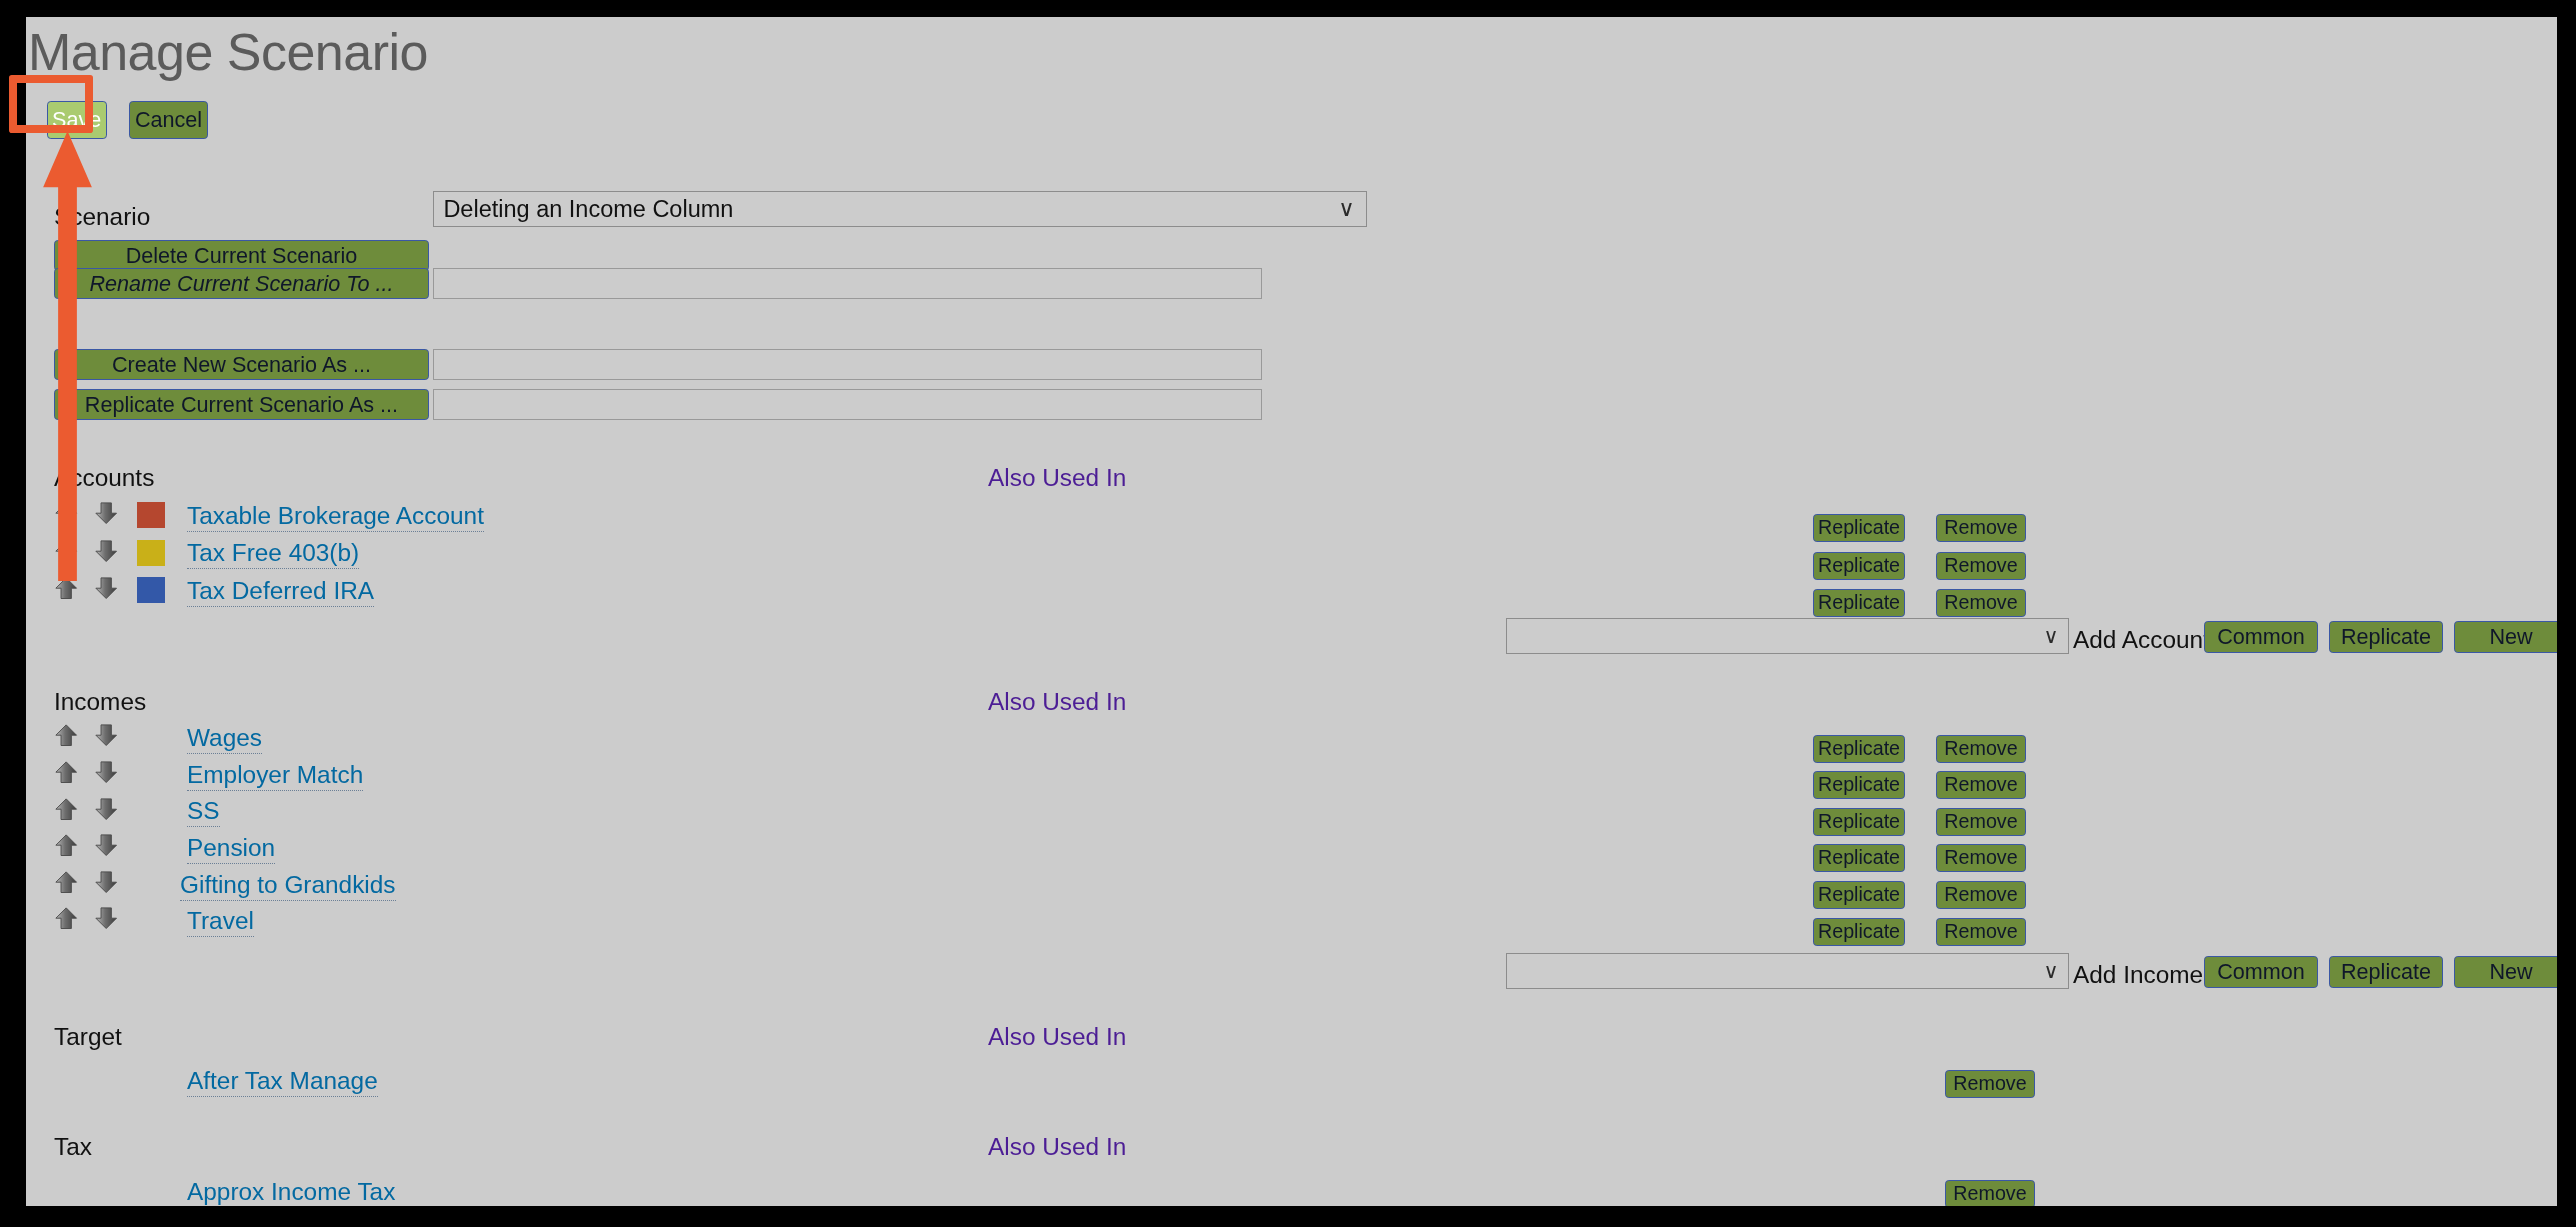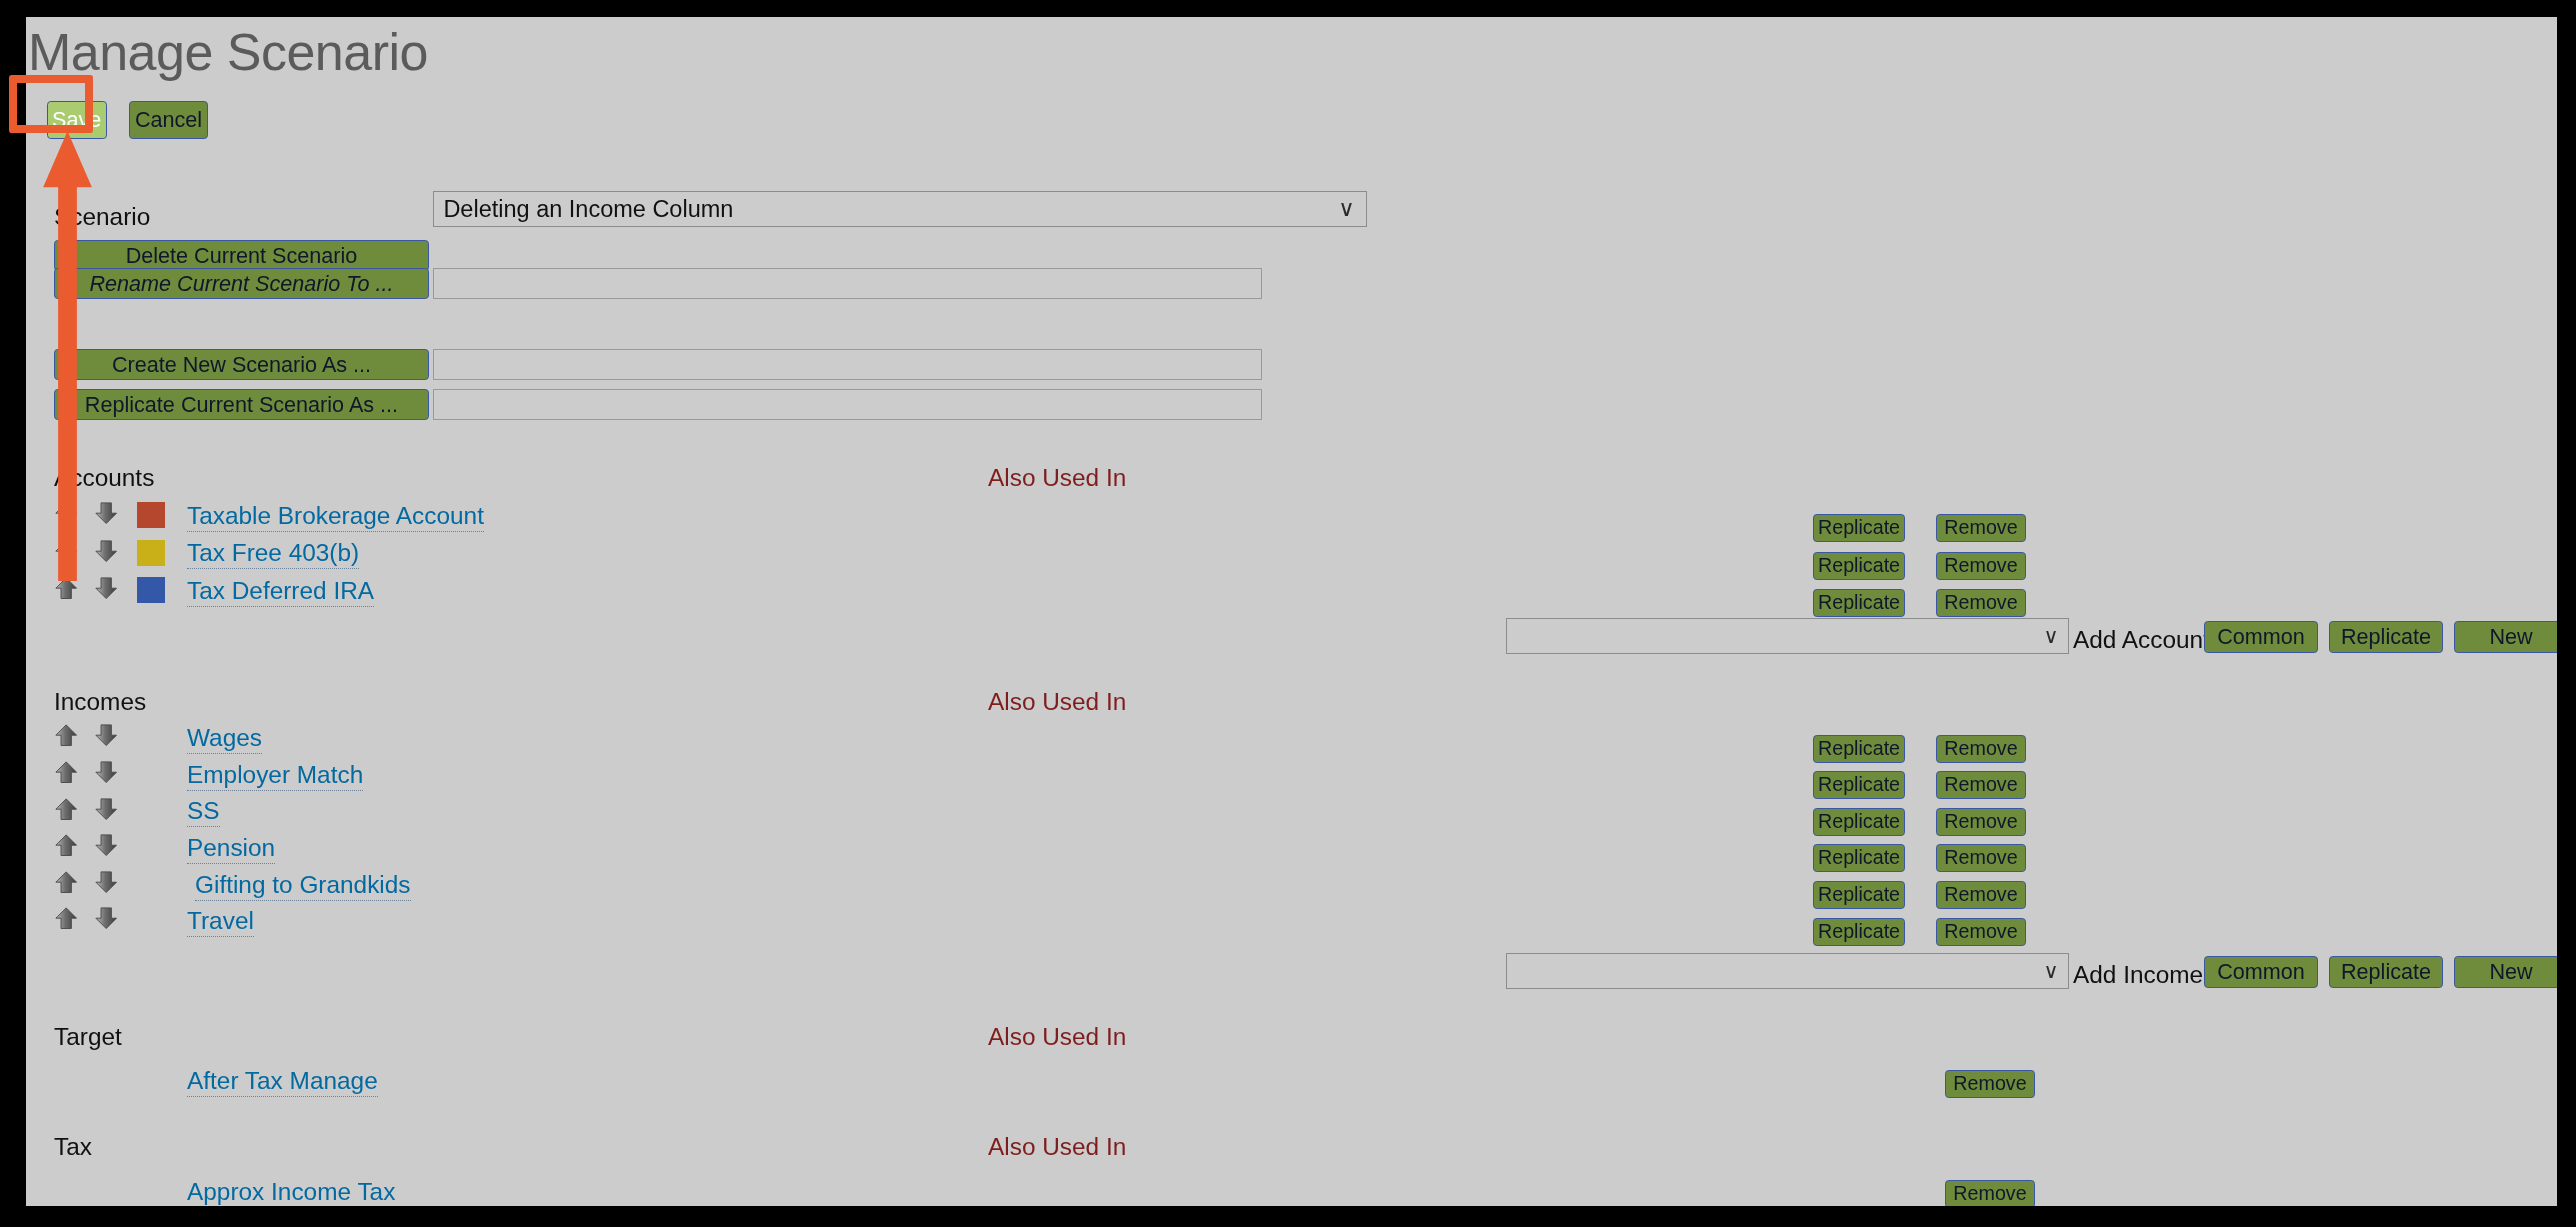--- a/index.html
+++ b/index.html
@@ -82,21 +82,21 @@
   .section-label {
     position: absolute;
     font-size: 24.4px;
     color: #111;
     line-height: 1;
     white-space: nowrap;
   }
   .alsoused {
     position: absolute;
     font-size: 24.4px;
-    color: #7f1d1d;
+    color: #4c1d95;
     line-height: 1;
     white-space: nowrap;
     left: 962px;
     text-align: center;
   }
 
   
   .wide-gbtn {
     left: 28px;
     width: 375px;
@@ -406,21 +406,21 @@
         <span class="arrow-dn" style="top:853px"><svg width="24.4" height="24.4" viewBox="0 0 26 26">
             <defs>
               <linearGradient id="gdn" x1="0" y1="0" x2="1" y2="0">
                 <stop offset="0%" stop-color="#b9b9b9"></stop>
                 <stop offset="45%" stop-color="#6e6e6e"></stop>
                 <stop offset="100%" stop-color="#3c3c3c"></stop>
               </linearGradient>
             </defs>
             <path d="M7.5,2 L18.5,2 L18.5,13 L24,13 L13,24 L2,13 L7.5,13 Z" fill="url(#gdn)" stroke="#4a4a4a" stroke-width="1"></path>
           </svg></span>
-        <span class="item-name" style="left:169px;top:856px">Gifting to Grandkids</span>
+        <span class="item-name" style="left:154px;top:856px">Gifting to Grandkids</span>
         <span class="gbtn rep-btn" style="top:864px">Replicate</span>
         <span class="gbtn rem-btn" style="top:864px">Remove</span>
         <span class="arrow-up" style="top:889px"><svg width="24.4" height="24.4" viewBox="0 0 26 26">
             <defs>
               <linearGradient id="gup" x1="0" y1="0" x2="1" y2="0">
                 <stop offset="0%" stop-color="#b9b9b9"></stop>
                 <stop offset="45%" stop-color="#6e6e6e"></stop>
                 <stop offset="100%" stop-color="#3c3c3c"></stop>
               </linearGradient>
             </defs>

